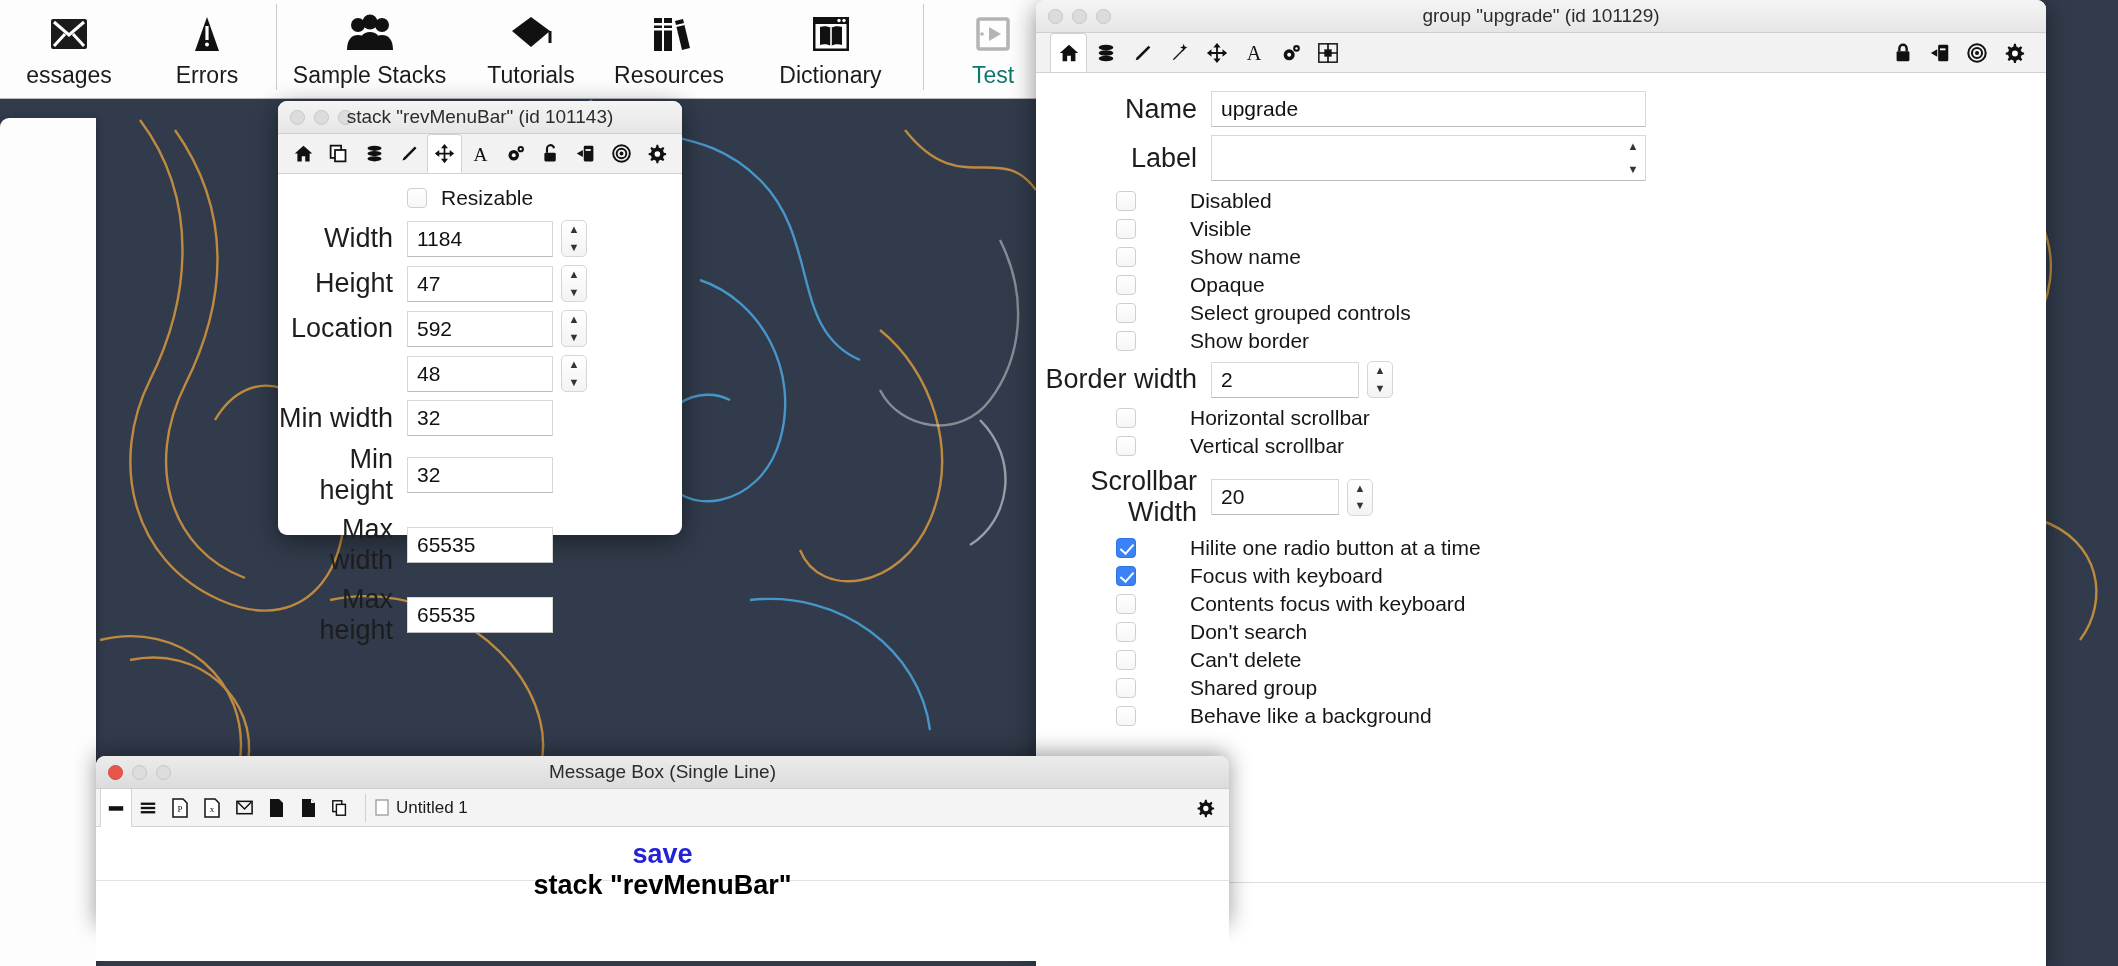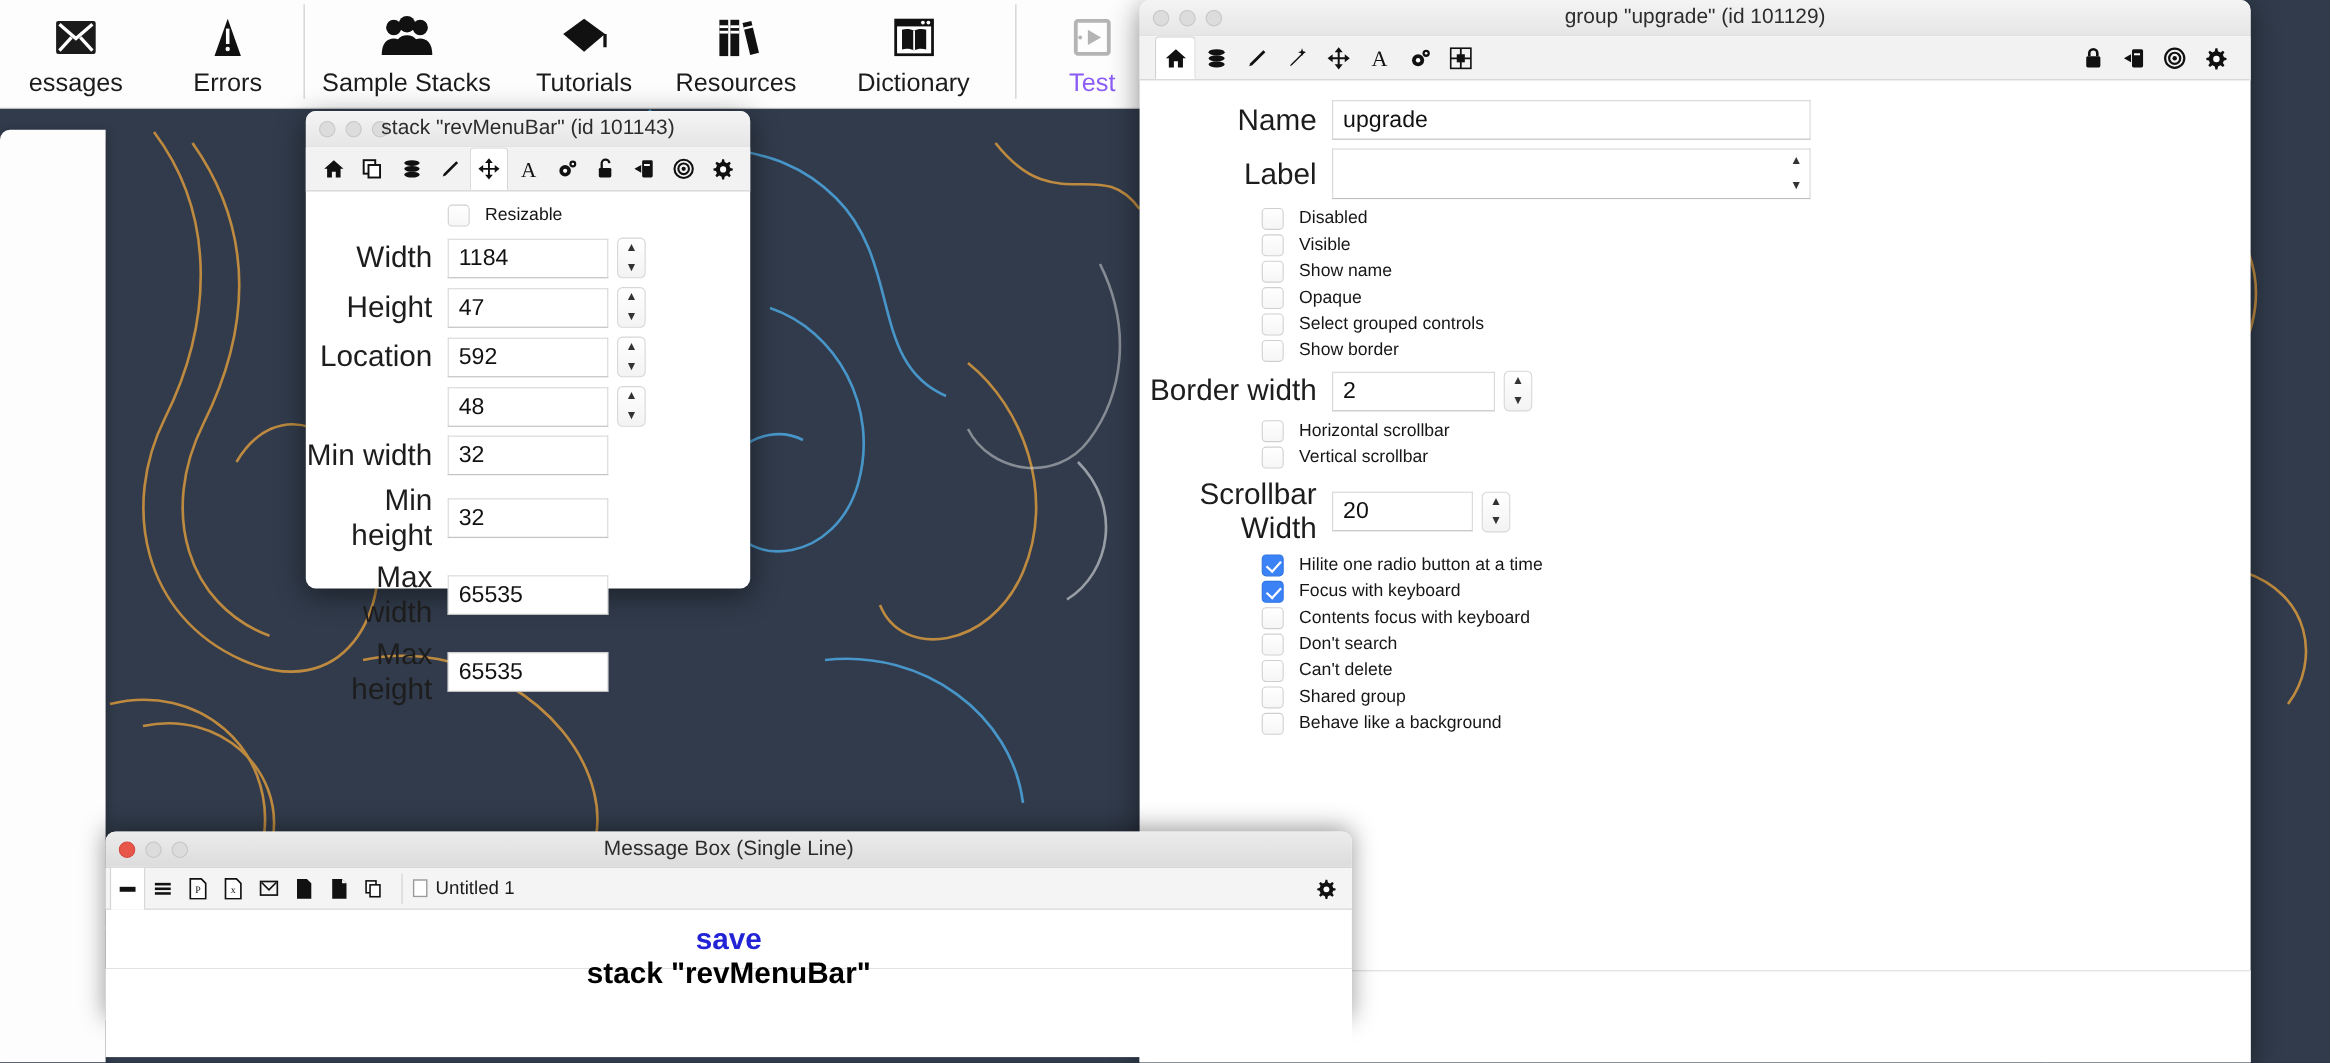--- a/index.html
+++ b/index.html
@@ -30,21 +30,21 @@
   }
   .tb-item {
     width: 138px; height: 99px;
     display: flex; flex-direction: column; align-items: center; justify-content: center;
     gap: 4px;
     cursor: pointer;
   }
   .tb-item.wide { width: 185px; }
   .tb-item .ic { height: 48px; display:flex; align-items:center; justify-content:center; }
   .tb-item .lbl { font-size: 23px; color: #1b1b1b; white-space: nowrap; text-align: center; }
-  .tb-item.dim .lbl { color: #8b5cf6; }
+  .tb-item.dim .lbl { color: #0f766e; }
   .tb-sep { width:1px; height: 86px; background:#c9c9c9; margin-top: 4px; }
 
   
   .win { position: absolute; background: #ffffff; z-index: 40;
          box-shadow: 0 6px 26px rgba(0,0,0,.45);
          border-radius: 9px 9px 0 0; }
   .win-title {
     height: 33px; border-radius: 9px 9px 0 0;
     background: linear-gradient(#f4f4f4,#e6e6e6);
     border-bottom: 1px solid #cfcfcf;
@@ -88,35 +88,35 @@
   .chkrow { display:flex; align-items:center; margin-bottom: 4px; }
   .chk {
     width: 20px; height: 20px; border:1px solid #cfcfcf; border-radius: 4px;
     background: linear-gradient(#ffffff,#f6f6f6); cursor:pointer; flex: none;
   }
   .chk.on { background:#3b82f6; border-color:#2f74e0; position:relative; }
   .chk.on::after {
     content:""; position:absolute; left:6px; top:2px; width:6px; height:11px;
     border:solid #fff; border-width:0 2.5px 2.5px 0; transform: rotate(42deg);
   }
-  .chklbl { font-size: 16px; color:#161616; margin-left: 14px; white-space: nowrap; }
+  .chklbl { font-size: 21px; color:#161616; margin-left: 14px; white-space: nowrap; }
 
   
   #stack-win { left: 278px; top: 101px; width: 404px; height: 434px; border-radius:9px; }
   #stack-win .form { padding-left: 0; }
   #stack-win .row .lab { width: 129px; }
   #stack-win .fld { width: 146px; }
 
   
   #group-win { left: 1036px; top: 0px; width: 1010px; height: 966px; border-radius: 9px 9px 0 0; }
   #group-win .win-tabs { padding: 0 14px; }
   #group-win .row .lab { width: 175px; }
   #group-win .gform { padding: 18px 0 0 0; }
   #group-win .wide-fld { width: 320px; }
-  #group-win .chkrow { padding-left: 111px; }
+  #group-win .chkrow { padding-left: 80px; gap: 40px; }
   #group-win .bottom-panel {
     position:absolute; left:0; right:0; bottom:0; height: 84px;
     background:#fff; border-top:1px solid #dcdcdc;
   }
 
   
   #msg-win {
     position:absolute; left: 96px; top: 756px; width: 1133px; height: 172px;
     background:#fff; z-index: 60; box-shadow: 0 -3px 22px rgba(0,0,0,.4);
     border-radius: 9px 9px 0 0;

